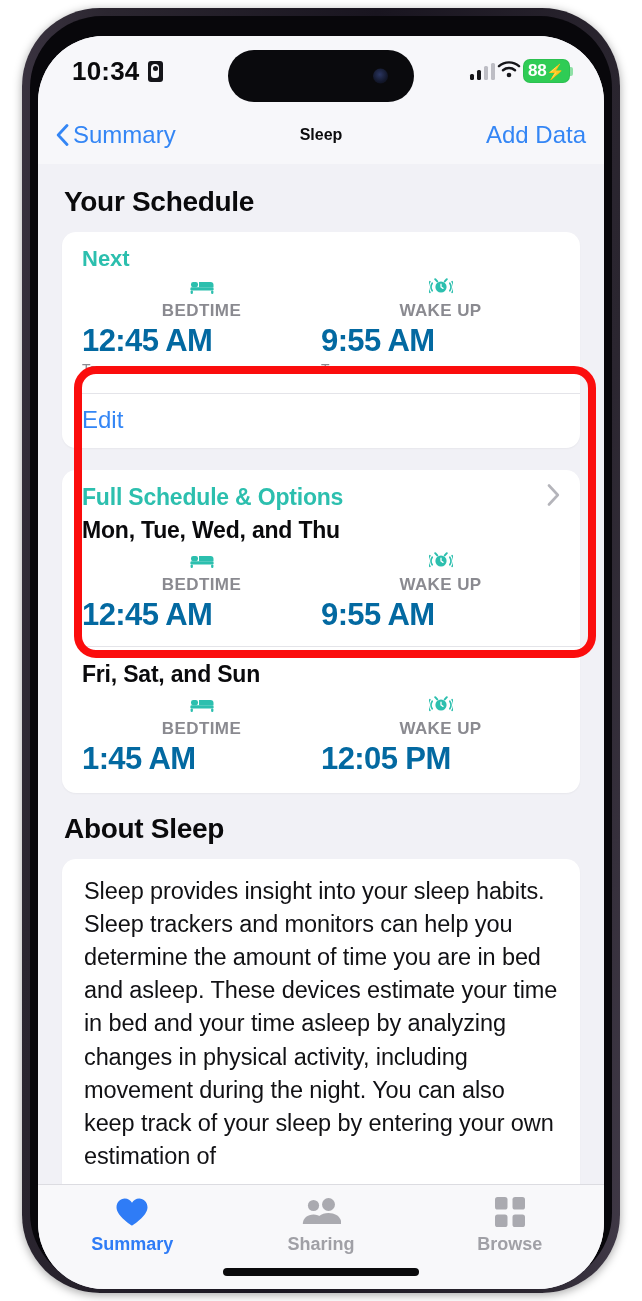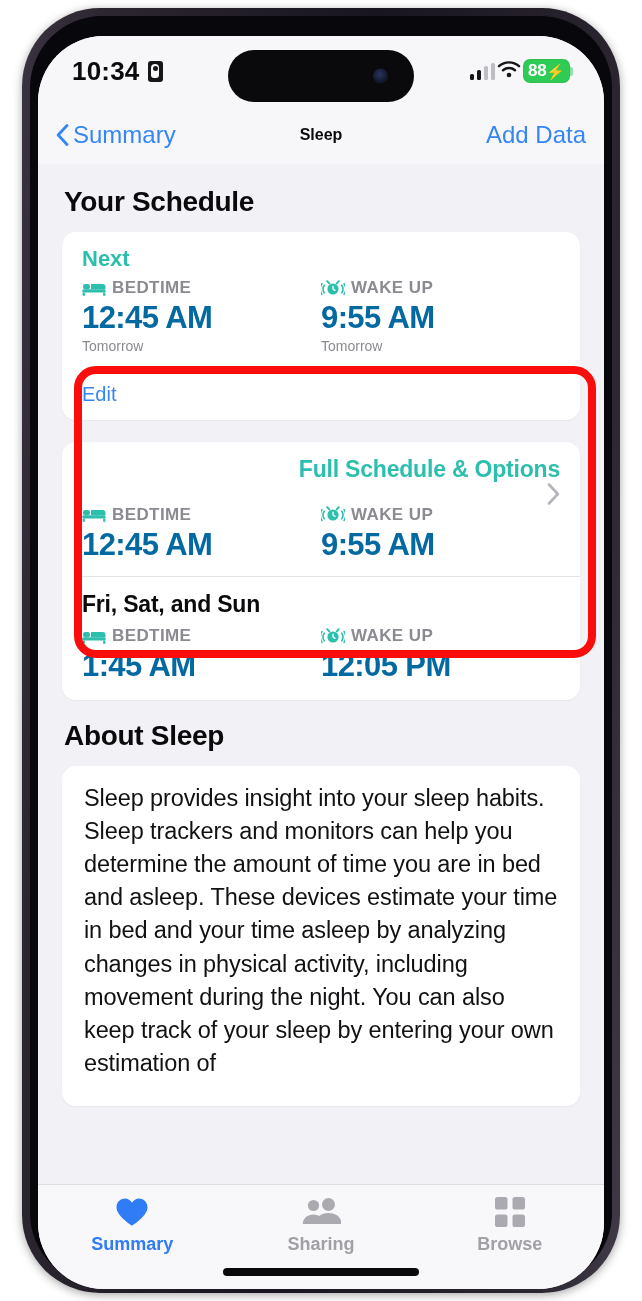--- a/index.html
+++ b/index.html
@@ -120,29 +120,29 @@
   }
   .card-pad { padding: 14px 20px 16px 20px; }
   .divider { height: 1px; background: #e4e4e9; margin-left: 20px; }
 
   .next-label { color:#2cbfae; font-size:22px; font-weight:600; margin-bottom: 6px; }
   .day-label  { color:#0a0a0c; font-size:23px; font-weight:600; margin-bottom: 8px; letter-spacing:-.2px;}
 
   .times-row { display: flex; }
   .time-col { width: 50%; }
   .tlabel { display:flex; align-items:center; gap:6px; color:#8a8a90; font-size:17px;
-            font-weight:600; letter-spacing:.4px; margin-bottom: 2px; }
+            font-weight:600; letter-spacing:.4px; margin-bottom: 2px; flex-direction: column; }
   .tvalue { font-size:31px; font-weight:700; color:#0369a1; letter-spacing:-.6px; line-height:1.15; }
   .tsub   { font-size:14px; color:#8a8a90; margin-top:2px; }
   .ico { width: 24px; height: 17px; flex: 0 0 auto; }
 
   .edit-row { padding: 12px 20px 14px 20px; }
-  .edit-link { color:#3486f5; font-size:20px; cursor:pointer; }
-
-  .fs-head { display:flex; align-items:flex-end;flex-direction:column; }
+  .edit-link { color:#3486f5; font-size:24px; cursor:pointer; }
+
+  .fs-head { display:flex; align-items:flex-start; }
   .fs-title { color:#2cbfae; font-size:23px; font-weight:700; letter-spacing:-.2px; }
   #fs-chevron { margin-left:auto; width:13px; height:22px; }
 
   .about-card { padding: 16px 22px 26px 22px; }
   .about-text { font-size: 23.5px; line-height: 1.41; color: #111114; letter-spacing: -.1px; }
 
   
   #annotation-box {
     position: absolute; left: 36px; top: 330px;
     width: 522px; height: 292px;
@@ -269,20 +269,21 @@
     </div>
 
     <div class="card" style="margin-top:22px;">
       <div class="card-pad" style="padding-bottom:14px;">
         <div class="fs-head">
           <span class="fs-title">Full Schedule &amp; Options</span>
           <svg id="fs-chevron" viewBox="0 0 13 22">
             <path d="M2 1.5 L10.8 11 L2 20.5" fill="none" stroke="#b4b4ba" stroke-width="2.6" stroke-linecap="round" stroke-linejoin="round"></path>
             </svg>
         </div>
+        <div class="day-label" style="margin-top:6px;">Mon, Tue, Wed, and Thu</div>
         <div class="times-row">
           <div class="time-col">
             <div class="tlabel">
               <svg class="ico" viewBox="0 0 24 17">
                 <rect x="1" y="4" width="7" height="5.2" rx="2.2" fill="#2cbfae"></rect>
                 <path d="M9 4h11.5a3 3 0 0 1 3 3v2.2H9z" fill="#2cbfae"></path>
                 <rect x="0.4" y="9.2" width="23.2" height="3.4" rx="1.4" fill="#2cbfae"></rect>
                 <rect x="0.6" y="12.4" width="2.3" height="3.6" rx="1" fill="#2cbfae"></rect>
                 <rect x="21.1" y="12.4" width="2.3" height="3.6" rx="1" fill="#2cbfae"></rect>
               </svg>

